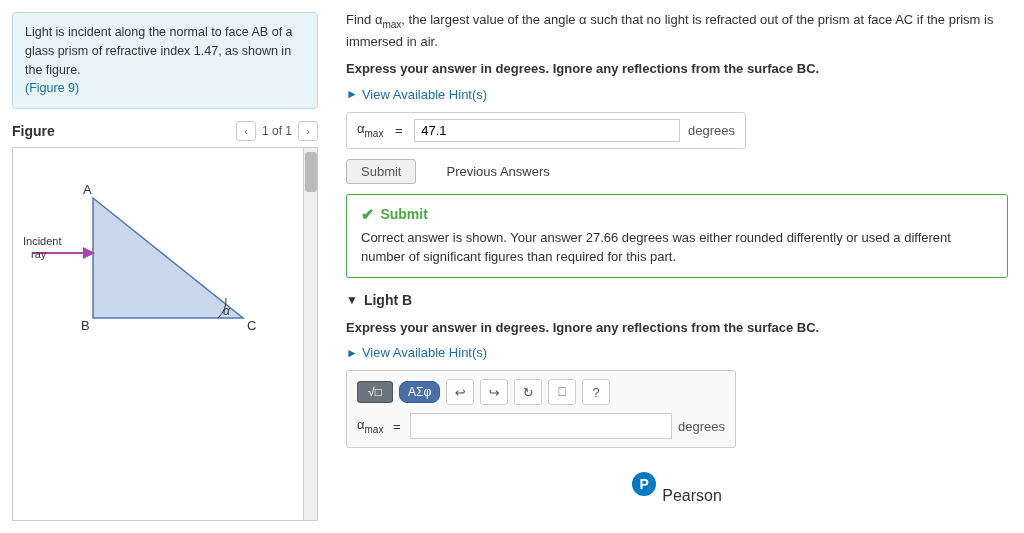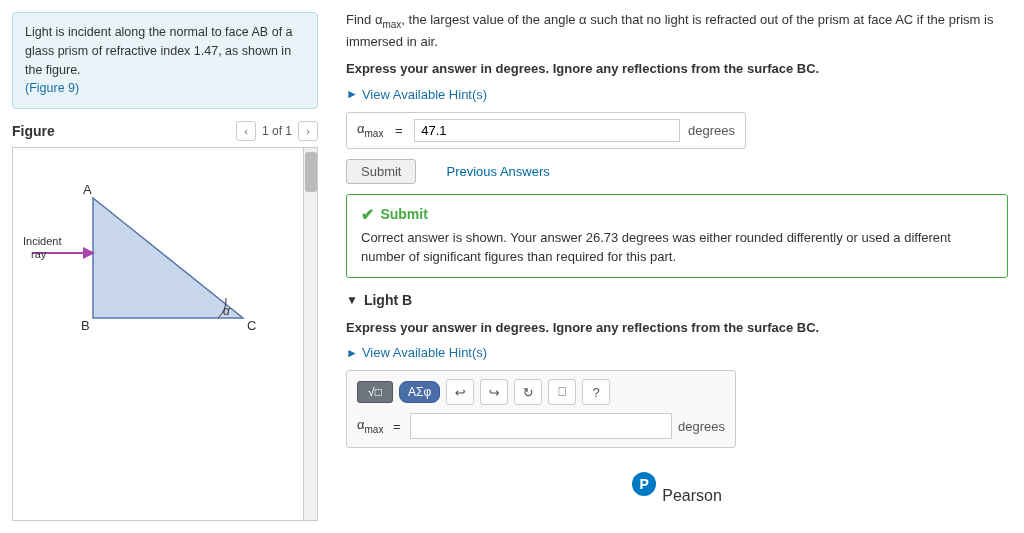--- a/index.html
+++ b/index.html
@@ -116,21 +116,21 @@
     .submit-row { display: flex; align-items: center; gap: 30px; margin-bottom: 10px; }
     .submit-btn {
       padding: 4px 14px;
       background: #f0f0f0;
       border: 1px solid #bbb;
       border-radius: 3px;
       font-size: 13px;
       color: #555;
       cursor: pointer;
     }
-    .prev-answers-link { color: #0369a1; text-decoration: none; font-size: 13px; }
+    .prev-answers-link { color: #404040; text-decoration: none; font-size: 13px; }
 
     
     .correct-box {
       border: 1px solid #4a4;
       border-radius: 3px;
       padding: 10px 14px;
       background: #fff;
       margin-bottom: 14px;
     }
     .correct-header {
@@ -303,21 +303,21 @@
   <div class="submit-row">
     <button class="submit-btn">Submit</button>
     <a href="#" class="prev-answers-link">Previous Answers</a>
   </div>
 
   <div class="correct-box">
     <div class="correct-header">
       <span class="check-icon">✔</span>
       <span>Submit</span>
     </div>
-    <p class="correct-body">Correct answer is shown. Your answer 26.73 degrees was either rounded differently or used a different number of significant figures than required for this part.</p>
+    <p class="correct-body">Correct answer is shown. Your answer 27.66 degrees was either rounded differently or used a different number of significant figures than required for this part.</p>
   </div>
 
   <div class="part-header">
     <span class="part-arrow">▼</span>
     <span>Light B</span>
   </div>
 
 
   <p class="problem-text">
     <span class="bold-text">Express your answer in degrees. Ignore any reflections from the surface BC.</span>

